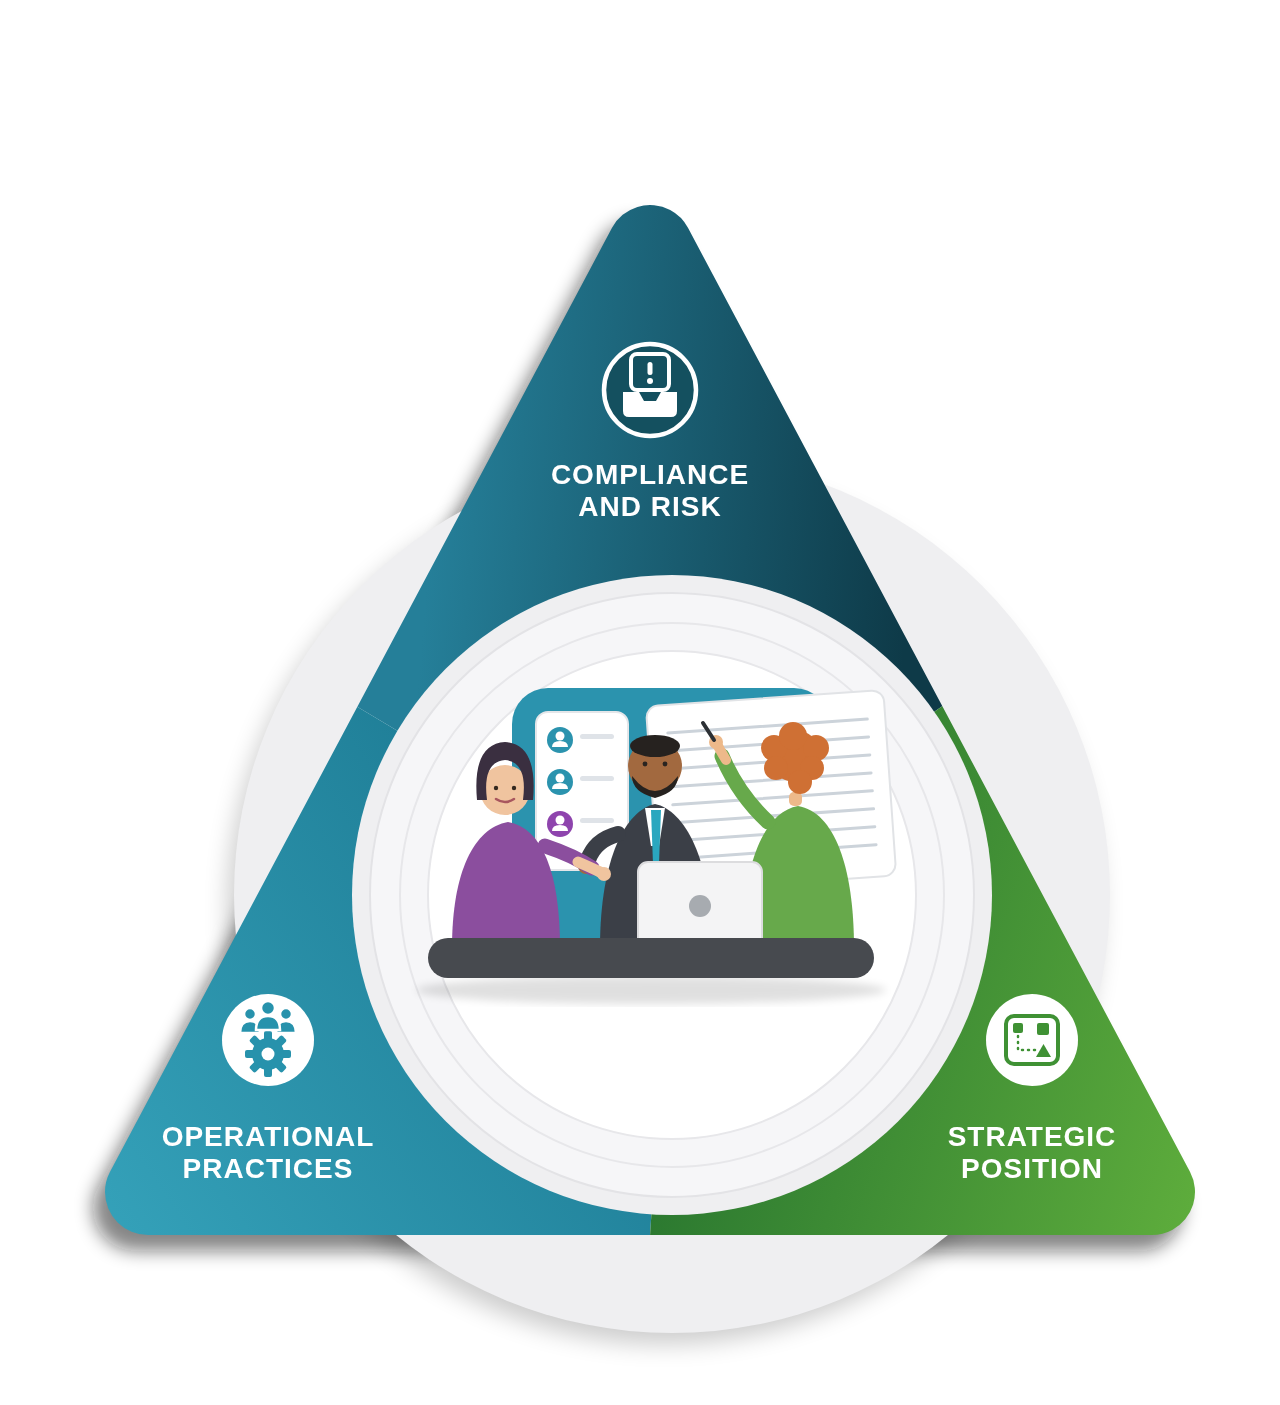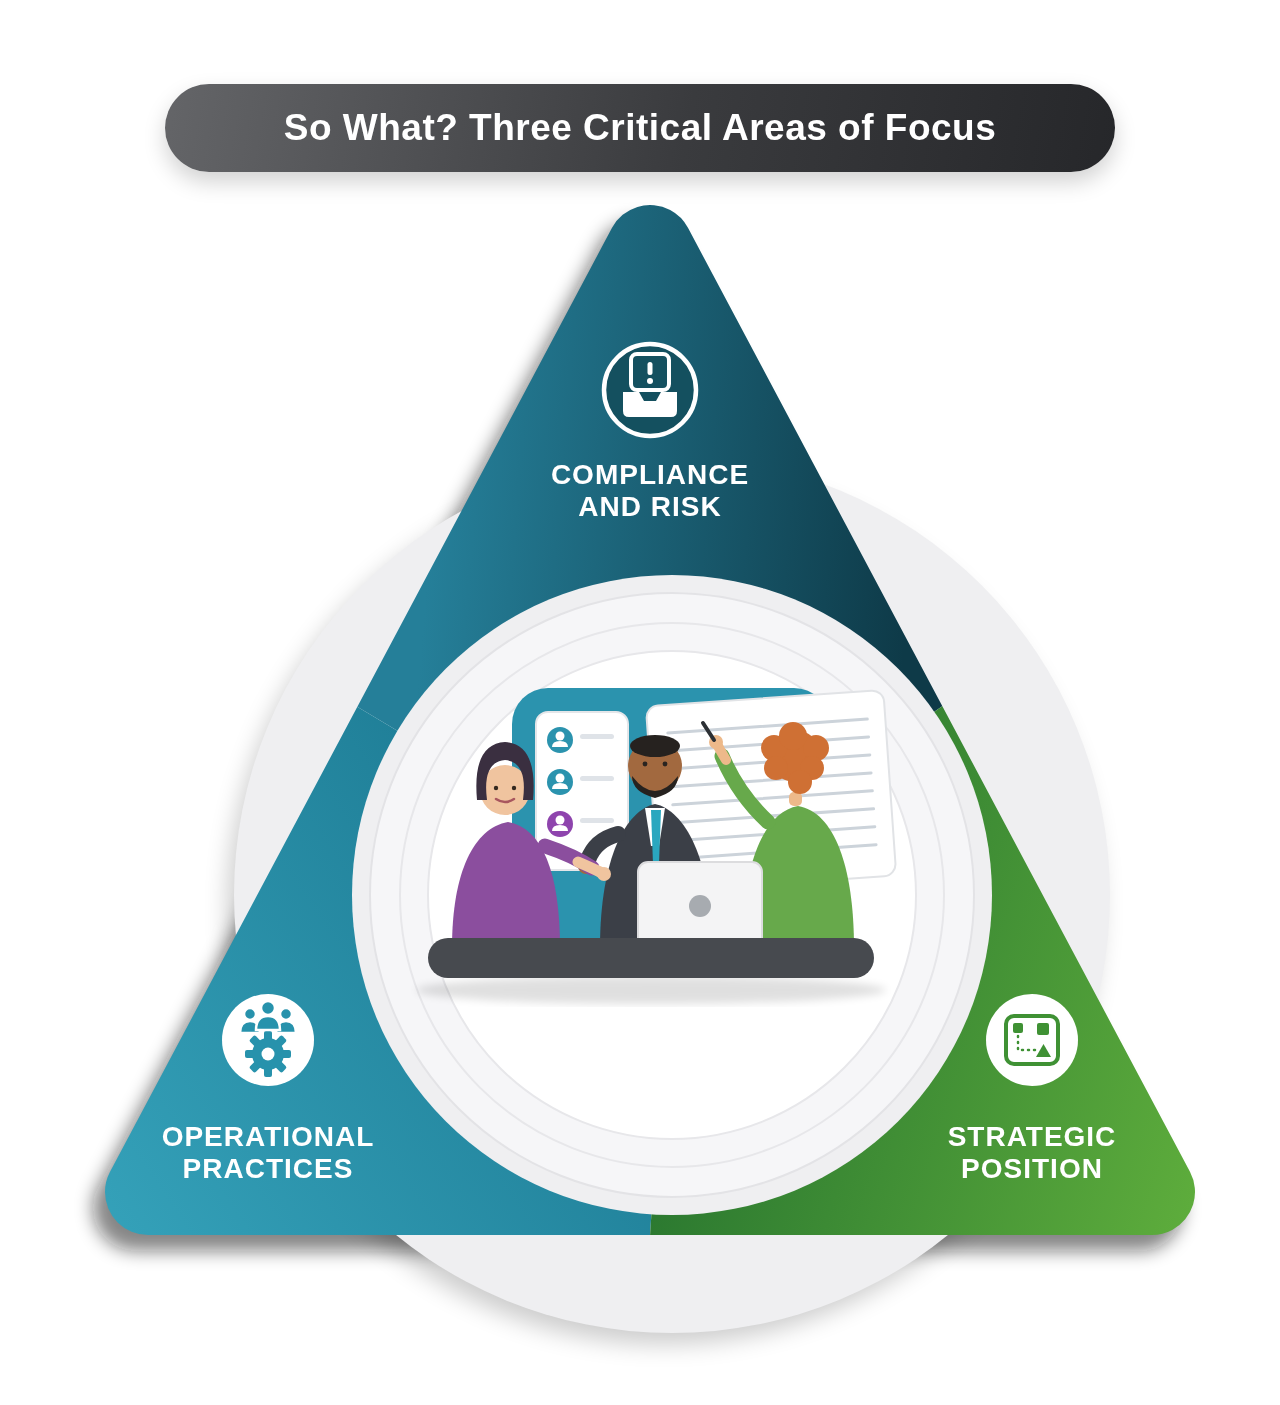--- a/index.html
+++ b/index.html
@@ -15,23 +15,20 @@
          font-family:"Liberation Sans",sans-serif;}
   svg.diagram{position:absolute;left:0;top:0;z-index:1;}
   .tri-label{font-family:"Liberation Sans",sans-serif;font-weight:700;font-size:28px;
          fill:#ffffff;letter-spacing:1px;text-anchor:middle;}
 </style>
 </head>
 <body>
 
 <div class="stage">
 
-  <header class="title-banner">
-    <h1>So What? Three Critical Areas of Focus</h1>
-  </header>
 
   <svg class="diagram" width="1280" height="1405" viewBox="0 0 1280 1405">
     <defs>
       <linearGradient id="gTop" gradientUnits="userSpaceOnUse" x1="440" y1="420" x2="920" y2="460">
         <stop offset="0" stop-color="#257f99"></stop>
           <stop offset="1" stop-color="#0e3a48"></stop>
       </linearGradient>
       <linearGradient id="gLeft" gradientUnits="userSpaceOnUse" x1="90" y1="1230" x2="600" y2="880">
         <stop offset="0" stop-color="#35a2ba"></stop>
           <stop offset="1" stop-color="#1d7b94"></stop>

